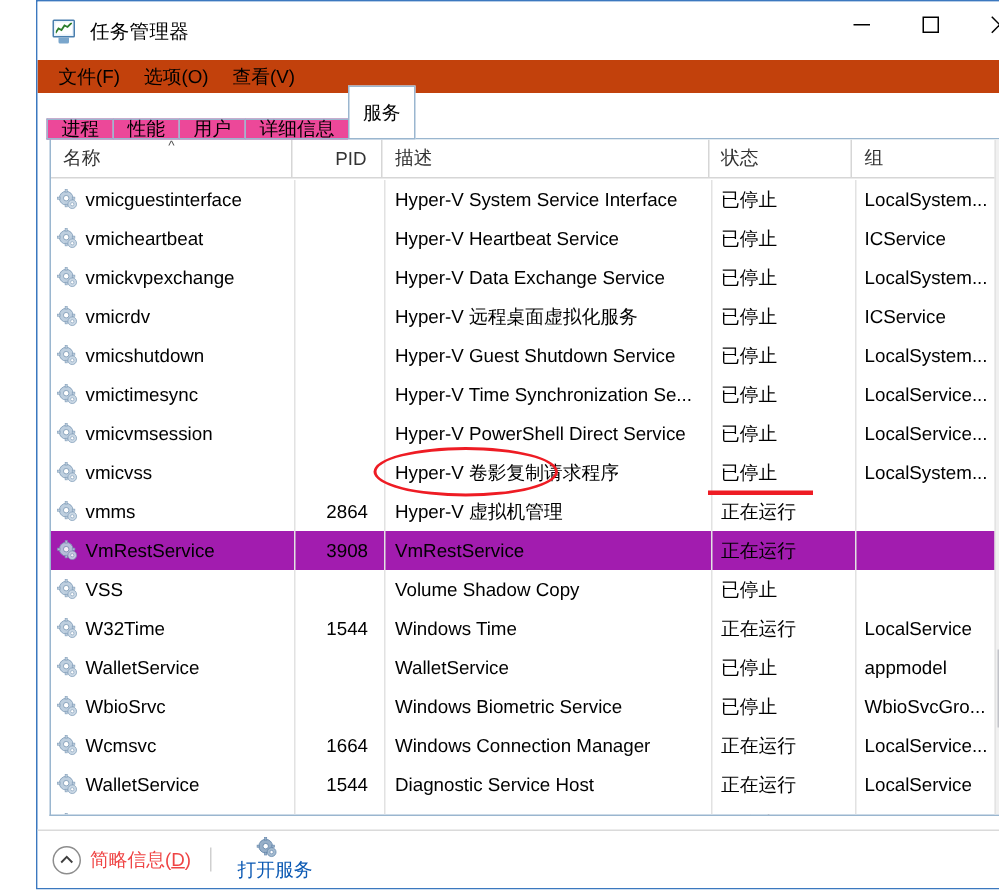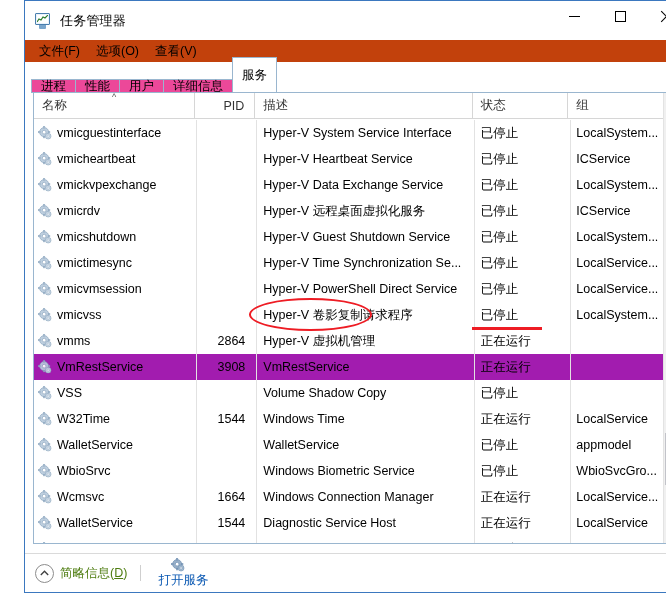--- a/index.html
+++ b/index.html
@@ -264,21 +264,21 @@
     background: #ffffff;
     border-top: 1px solid #dadada;
     display: flex;
     align-items: center;
     padding-left: 10px;
     font-size: 12.5px;
   }
   #less-details {
     display: flex; align-items: center;
     cursor: default;
-    color: #4d7c0f;
+    color: #ef4444;
   }
   .chev-circle {
     width: 19px; height: 19px;
     border: 1px solid #8d8d8d;
     border-radius: 50%;
     display: flex; align-items: center; justify-content: center;
     margin-right: 6px;
     color: #404040;
     font-size: 9px;
     line-height: 1;

